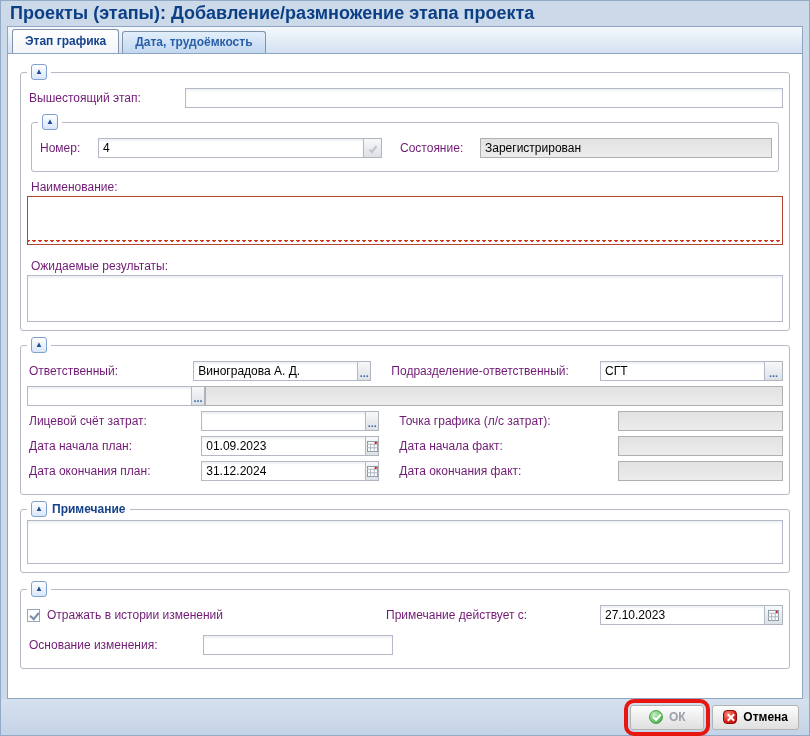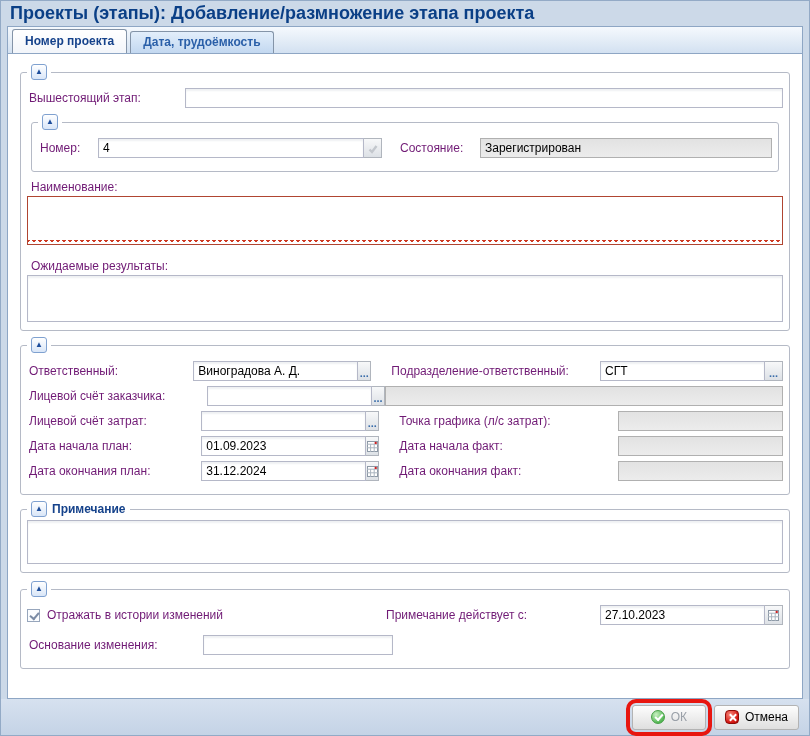--- a/index.html
+++ b/index.html
@@ -90,21 +90,21 @@
               transform:rotate(-50deg); }
 
   
   .footer { position:absolute; left:0; right:0; bottom:0; height:36px;
             display:flex; align-items:center; justify-content:flex-end;
             gap:8px; padding-right:10px;
             background:linear-gradient(#d6e1ef,#c4d3e6); }
   .btn { height:25px; border:1px solid #b3b3b3; border-radius:3px;
          display:flex; align-items:center; justify-content:center; gap:6px;
          font-size:12px; cursor:pointer; padding:0 10px;
-         background:linear-gradient(#fdfdfd,#dfdfdf); }
+         background:linear-gradient(#fdfdfd,#dfdfdf);font-weight:bold; }
   .btn-ok { width:74px; color:#9aa0a8; }
   .btn-cancel { color:#000; }
   .ok-anno-wrap { position:relative; }
   .ok-anno { position:absolute; left:-6px; right:-6px; top:-6px; bottom:-6px;
              border:4px solid #e81610; border-radius:10px; pointer-events:none; }
 
   .icon-ok { width:14px; height:14px; border-radius:50%;
              background:radial-gradient(circle at 35% 30%, #c9f0c2, #57b957 70%, #3f9f3f);
              border:1px solid #47a047; position:relative; }
   .icon-ok::after { content:""; position:absolute; left:3px; top:3px; width:6px; height:3px;
@@ -122,21 +122,21 @@
 </head>
 <body>
 
 <div class="window">
 
   <div class="titlebar">Проекты (этапы): Добавление/размножение этапа проекта</div>
 
   <div class="main">
 
     <div class="tabstrip">
-      <div class="tab active">Номер проекта</div>
+      <div class="tab active">Этап графика</div>
       <div class="tab inactive">Дата, трудоёмкость</div>
     </div>
 
     <div class="panelbody">
 
       <div class="fs" style="margin-top:9px;">
         <div class="fs-legend">
           <div class="fs-toggle">▲</div>
         </div>
 
@@ -187,21 +187,20 @@
             <span class="trigger">...</span>
           </span>
           <span class="lbl lbl-r">Подразделение-ответственный:</span>
           <span class="fld-r">
             <input type="text" style="flex: 1 1 0%;" value="СГТ">
             <span class="trigger">...</span>
           </span>
         </div>
 
         <div class="row">
-          <span class="lbl lbl-l">Лицевой счёт заказчика:</span>
           <span class="fld-l">
             <input type="text" style="flex: 1 1 0%;" value="">
             <span class="trigger">...</span>
           </span>
           <span class="fld-r">
             <input type="text" class="ro" style="flex: 1 1 0%;" readonly="" value="">
           </span>
         </div>
 
         <div class="row">

